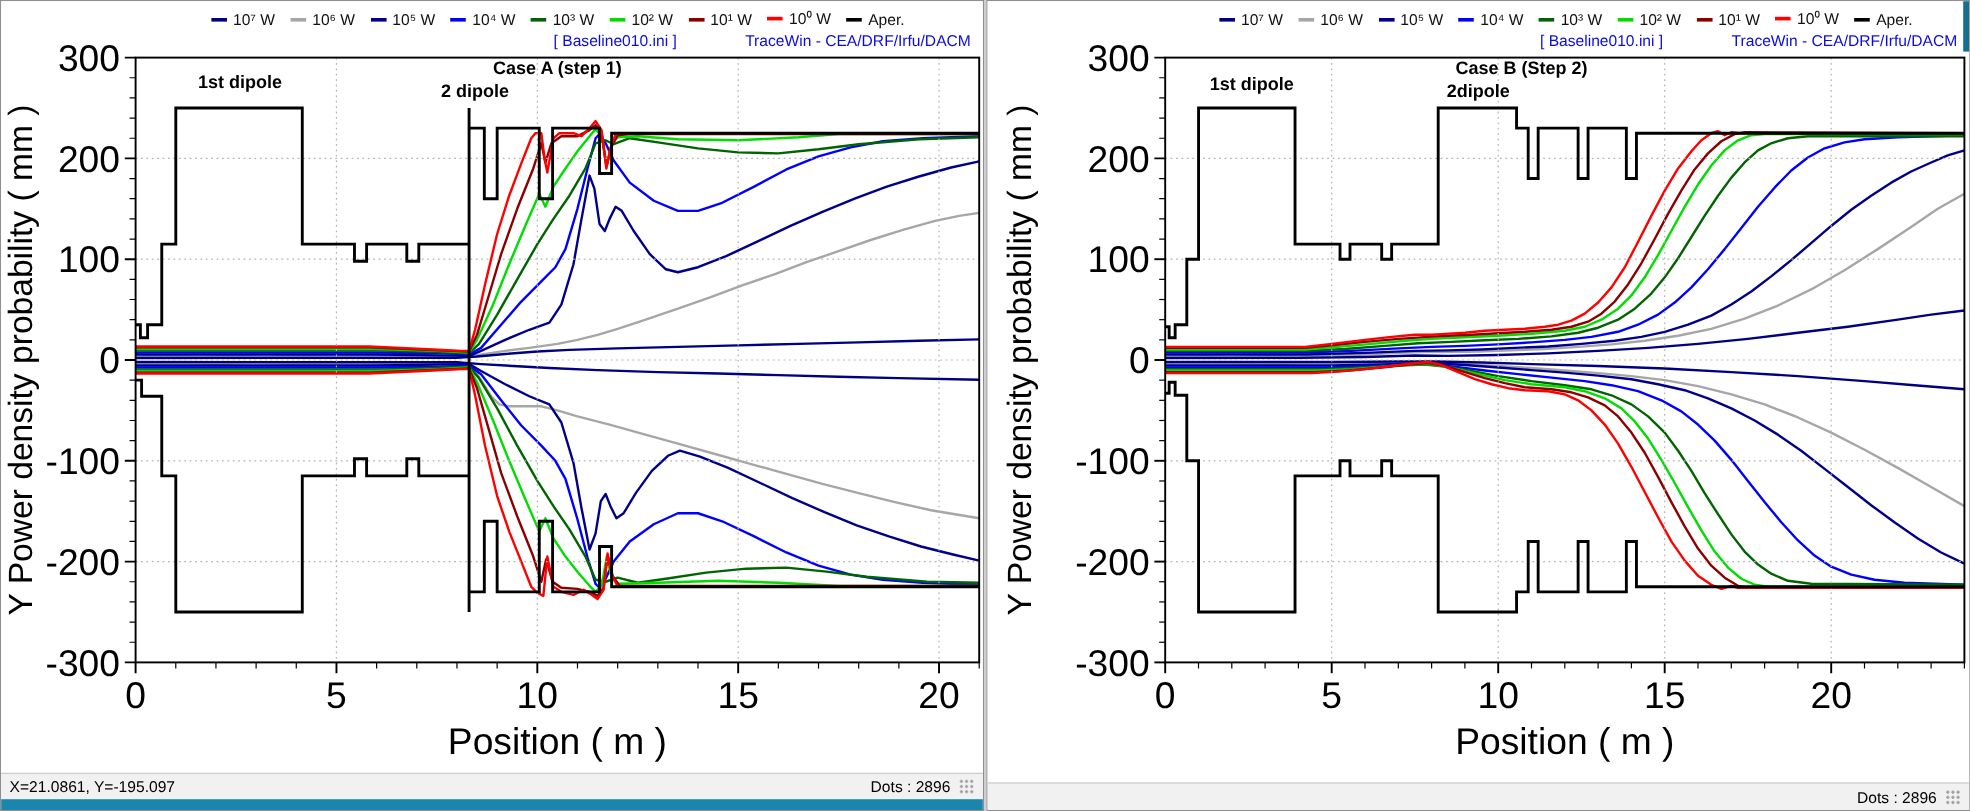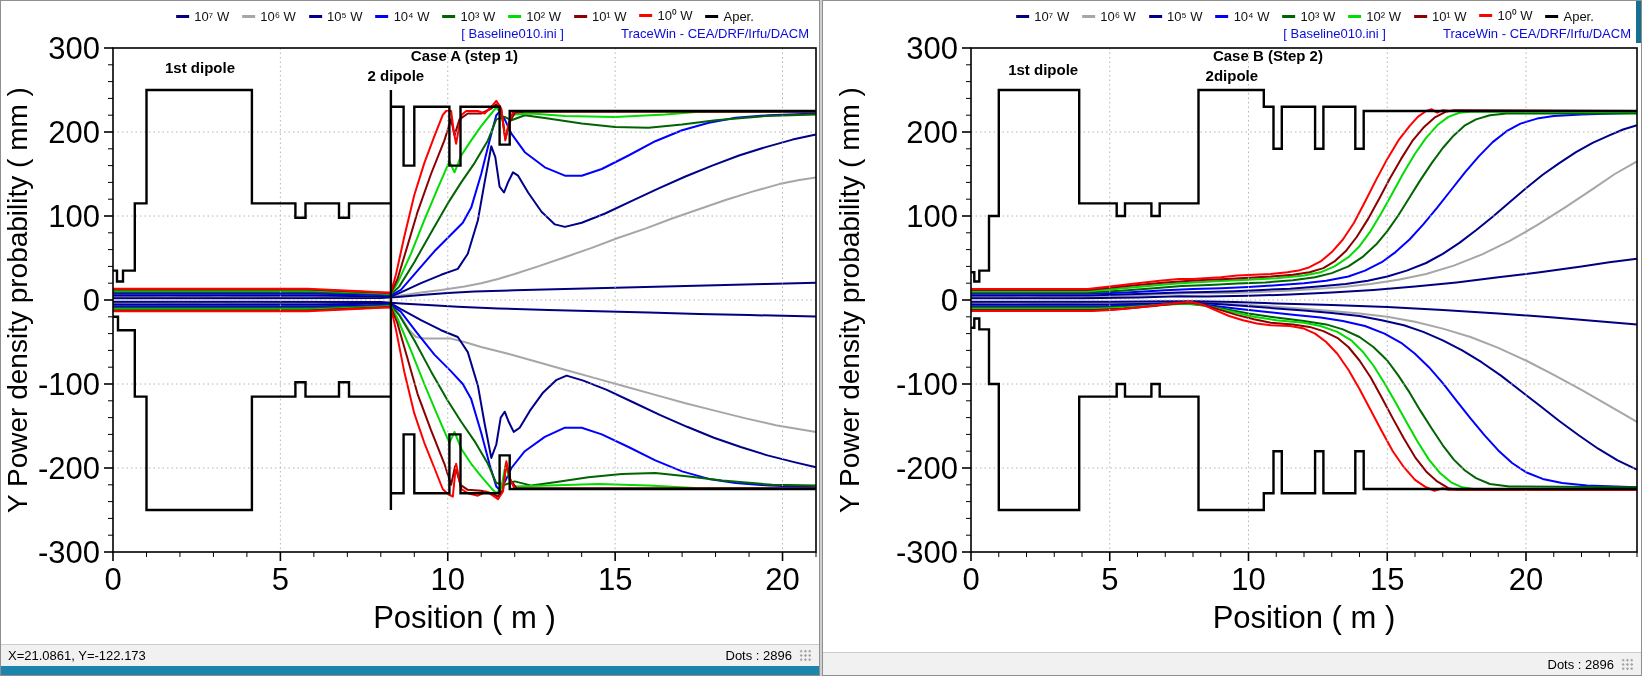--- a/index.html
+++ b/index.html
@@ -194,21 +194,21 @@
         <text x="99" y="142" text-anchor="end">200</text>
         <text x="99" y="58" text-anchor="end">300</text>
       </g>
       <text x="463.5" y="627" text-anchor="middle" fill="#000" font-size="31px">Position ( m )</text>
       <text x="26" y="299" text-anchor="middle" fill="#000" font-size="28px" transform="rotate(-90 26 299)">Y Power density probability ( mm )</text>
       <text x="199.03809523809525" y="72.20000000000005" text-anchor="middle" fill="#000" font-size="15px" font-weight="bold">1st dipole</text>
       <text x="394.8738095238095" y="79.75999999999999" text-anchor="middle" fill="#000" font-size="15px" font-weight="bold">2 dipole</text>
       <text x="463.5" y="60.44" text-anchor="middle" fill="#000" font-size="15px" font-weight="bold">Case A (step 1)</text>
     </svg>
   <div class="status">
-    <span>X=21.0861, Y=-122.173</span>
+    <span>X=21.0861, Y=-195.097</span>
     <span class="rgt">
       <span>Dots : 2896</span>
       <span class="grip"></span>
     </span>
   </div>
   <div class="teal"></div>
 </div>
 
 <div class="win" id="win-right">
   <div class="corner-accent"></div>

